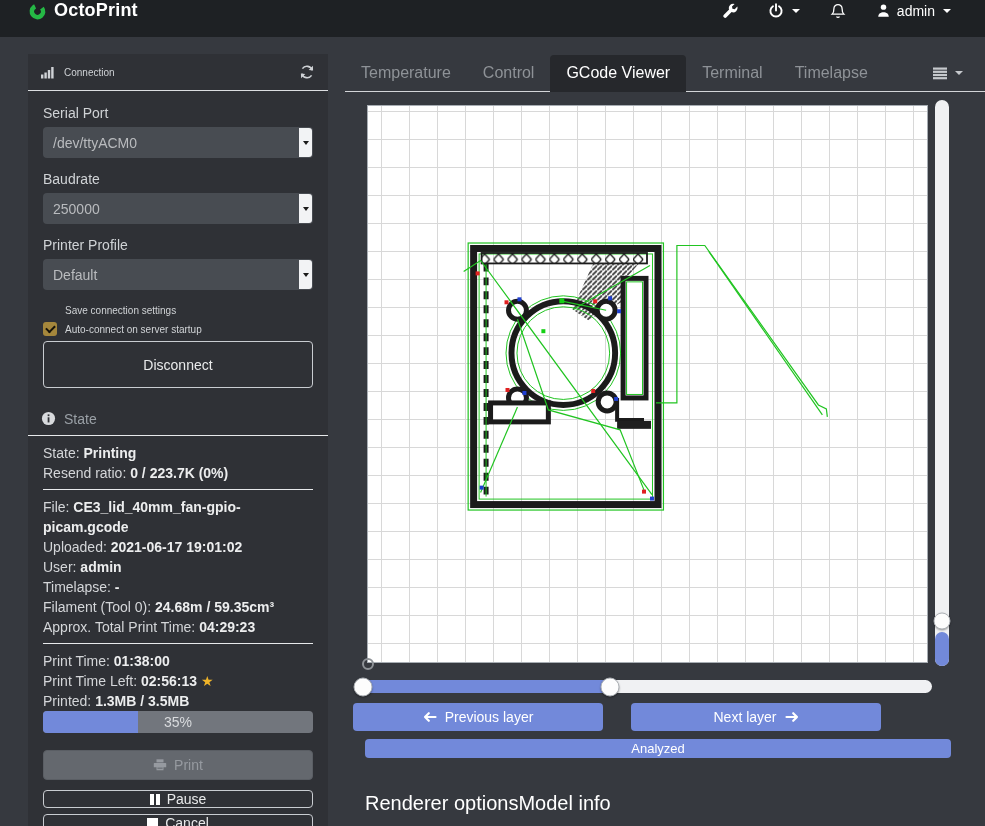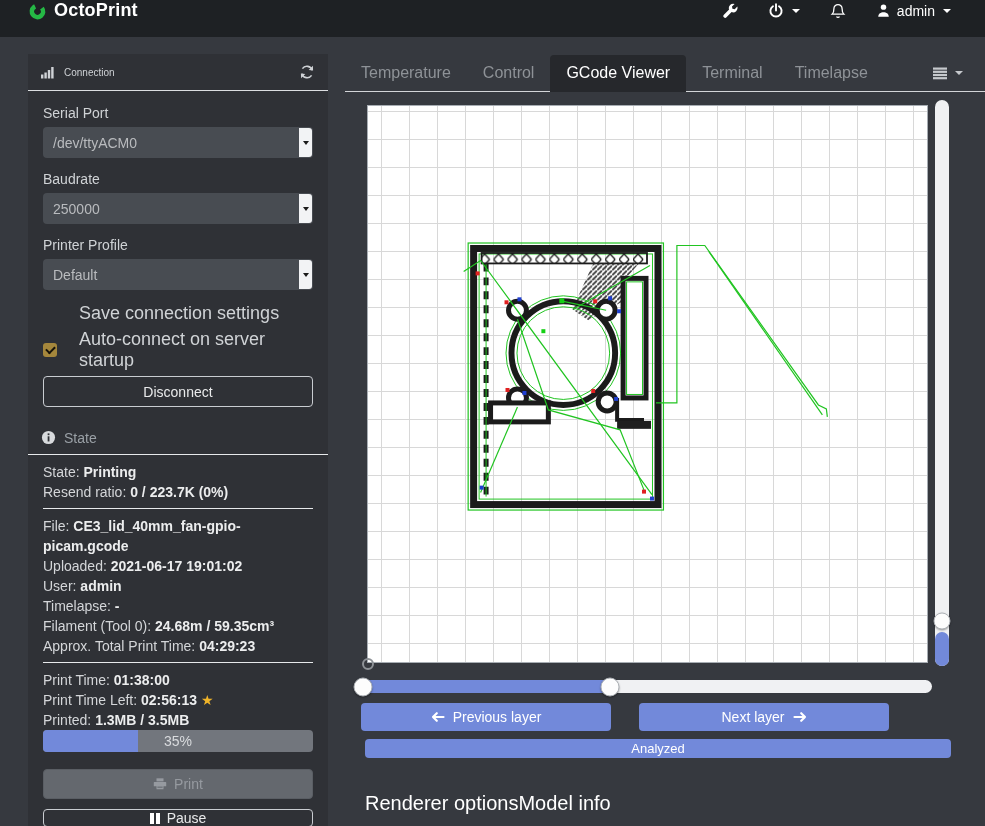--- a/index.html
+++ b/index.html
@@ -30,26 +30,26 @@
   .panel-header .spacer { flex:1; }
   .conn-body { padding:11px 15px 14px; }
   .field-label { font-size:14px; color:#d0d3d6; margin:3px 0 6px; }
   .select { position:relative; height:31px; background:var(--input-bg,#484c52);
     border-radius:4px; color:#b9bbbe; font-size:14px; display:flex; align-items:center;
     padding:0 22px 0 10px; margin-bottom:13px; cursor:pointer; }
   .select .strip { position:absolute; right:1px; top:1px; bottom:1px; width:13px;
     background:#f2f3f5; border-radius:0 3px 3px 0; display:flex; align-items:center; justify-content:center; }
   .select .strip i { width:0; height:0; border-left:3.5px solid transparent;
     border-right:3.5px solid transparent; border-top:4px solid #1b1b1b; }
-  .cb-row { display:flex; align-items:center; gap:22px; margin:3px 0 5px; font-size:18px; color:#d0d3d6; }
+  .cb-row { display:flex; align-items:center; gap:8px; margin:3px 0 5px; font-size:10px; color:#d0d3d6; }
   .cb { width:14px; height:14px; border-radius:3px; background:transparent; position:relative; flex:none; }
   .cb.checked { background:var(--checkbox-gold,#a5873c); }
   .cb.checked::after { content:""; position:absolute; left:3px; top:2.5px; width:7px; height:4px;
     border-left:2.2px solid #17130a; border-bottom:2.2px solid #17130a; transform:rotate(-45deg); }
-  .btn-outline { height:31px; width:100%; background:transparent; border:1px solid #c9ccd1;
+  .btn-outline { height:47px; width:100%; background:transparent; border:1px solid #c9ccd1;
     border-radius:4px; color:#e9eaeb; font-size:14px; display:flex; align-items:center;
     justify-content:center; gap:7px; margin-top:0; cursor:pointer; }
   .state-header { height:33px; display:flex; align-items:center; gap:8px; padding:0 13px;
     color:#9aa0a6; font-size:14px; }
   .divider { border:none; border-top:1px solid #e7e9eb; margin:0; }
   .state-body { padding:7px 15px 10px; }
   .kv { font-size:14px; color:#d4d6d9; line-height:20px; word-break:break-word; }
   .kv b { color:#ecedee; font-weight:bold; }
   .state-body hr { border:none; border-top:1px solid #e7e9eb; margin:6px 0 7px; }
   .star { color:var(--star-gold,#f0b429); font-size:14px; }
@@ -93,21 +93,21 @@
     background:#fdfdfd; border:1px solid #aeb2b7; transform:translate(-50%,-50%);
     box-shadow:0 1px 2px rgba(0,0,0,.35); }
 
   .hslider { position:absolute; left:12px; top:625px; width:575px; height:13px;
     border-radius:7px; background:#f0f1f3; }
   .hslider .hfill { position:absolute; top:0; bottom:0; border-radius:7px; background:var(--accent,#7289da); }
   .hslider .hhandle { position:absolute; top:50%; width:19px; height:19px; border-radius:50%;
     background:#fdfdfd; border:1px solid #aeb2b7; transform:translate(-50%,-50%);
     box-shadow:0 1px 2px rgba(0,0,0,.35); }
 
-  .layer-buttons { position:absolute; top:648px; left:16px; width:528px; display:flex; gap:28px; }
+  .layer-buttons { position:absolute; top:648px; left:8px; width:528px; display:flex; gap:28px; }
   .layer-btn { flex:1; height:28px; background:var(--accent,#7289da); border:none; border-radius:4px;
     color:#fff; font-size:14px; display:flex; align-items:center; justify-content:center; gap:8px;
     cursor:pointer; }
   .analyzed { position:absolute; top:684px; left:20px; width:586px; height:19px;
     background:var(--accent,#7289da); border-radius:4px; color:#fff; font-size:13px;
     display:flex; align-items:center; justify-content:center; }
 
   .section-heads { position:absolute; top:737px; left:20px; right:0; display:flex; }
   .head { font-size:20px; color:#fff; font-weight:500; }
   .head.first { width:348px; }

